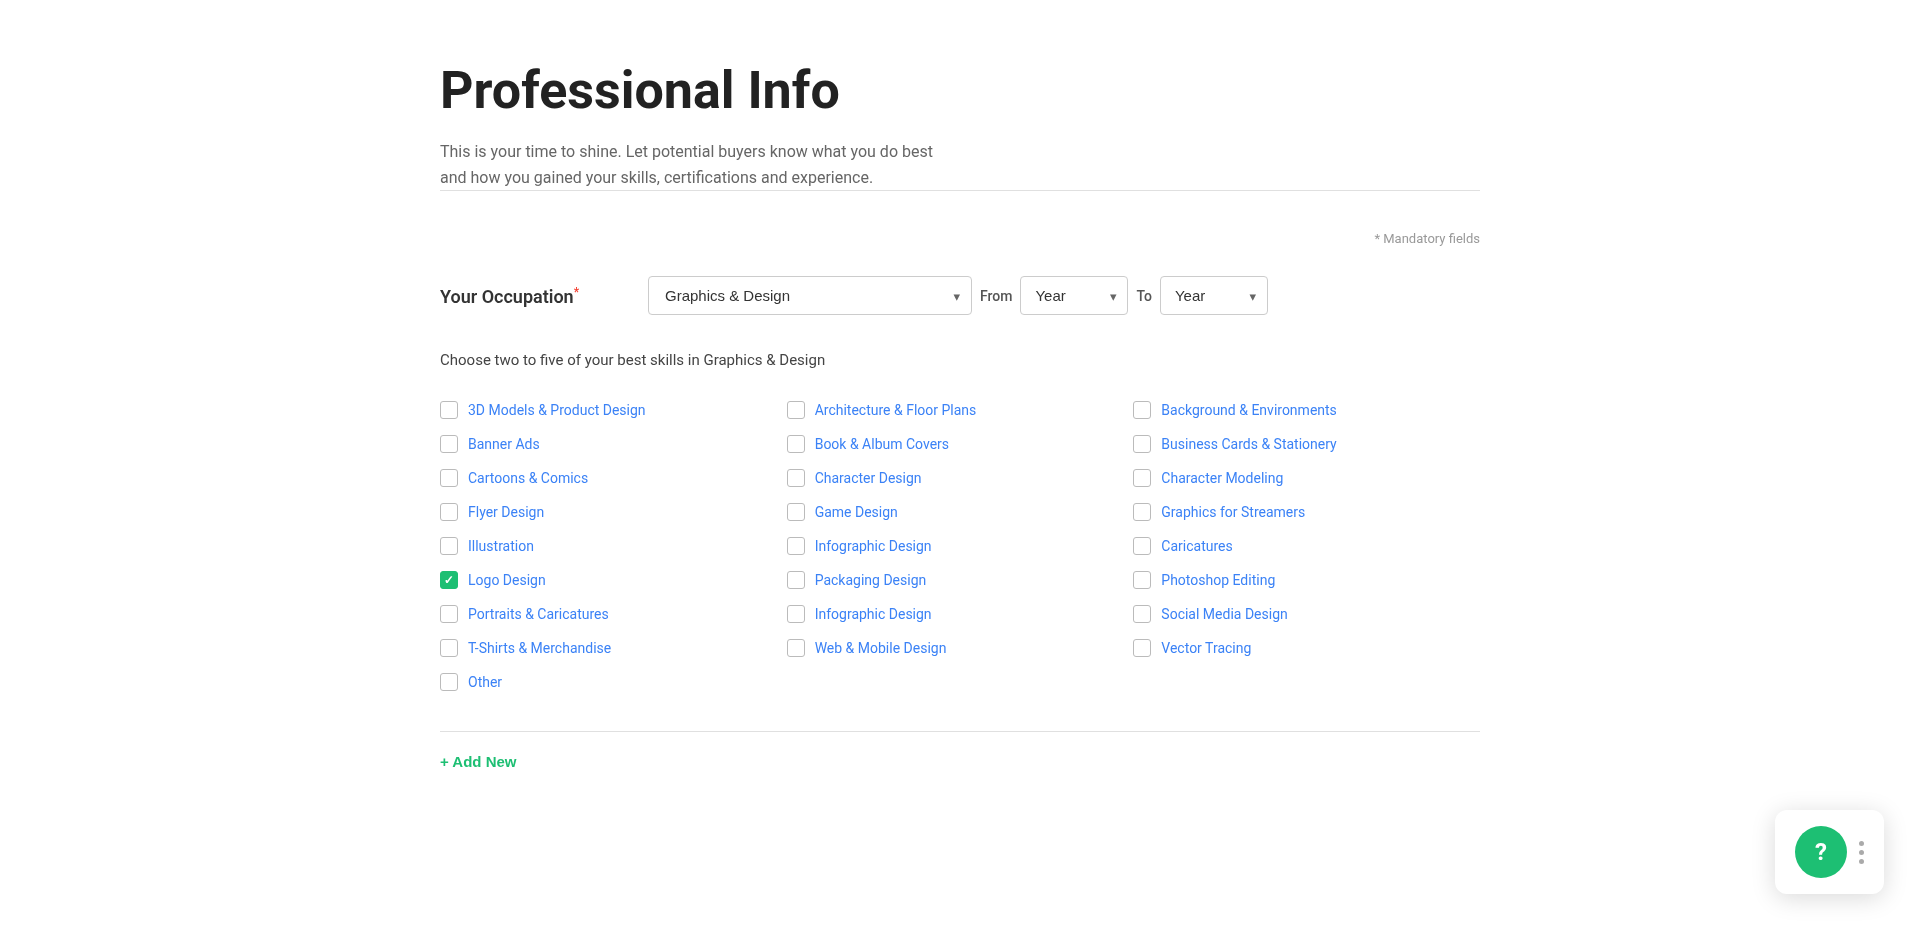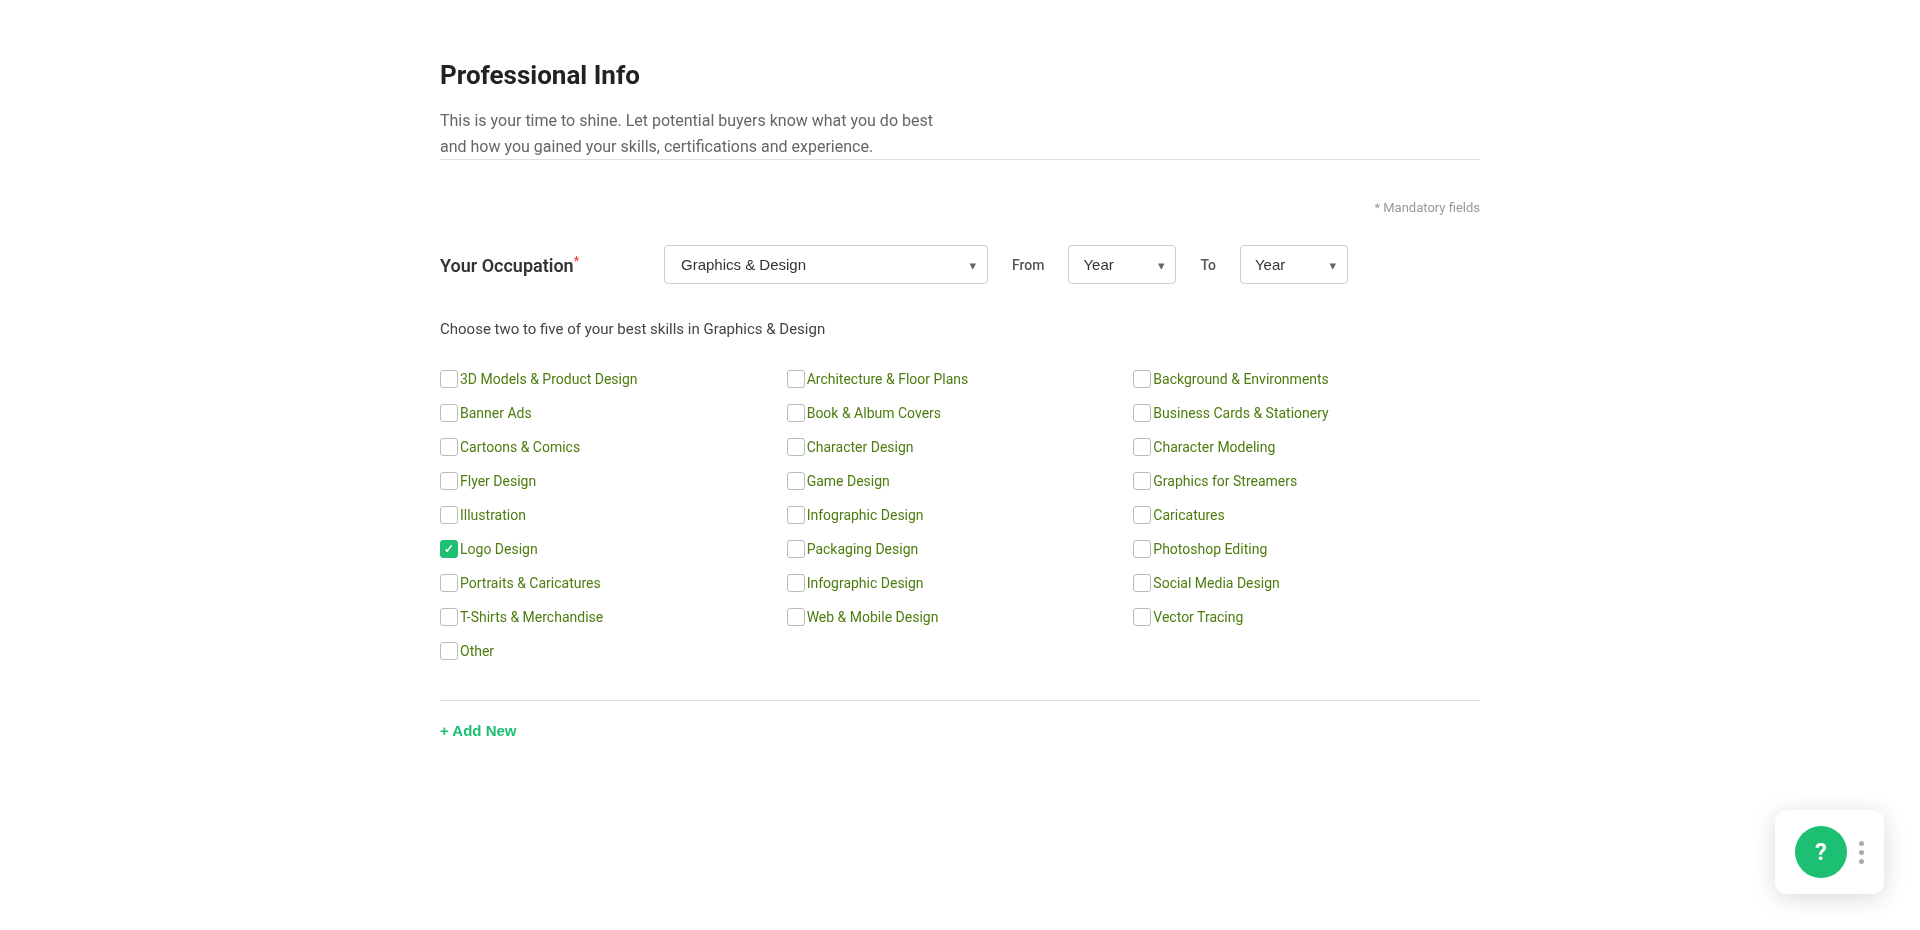--- a/index.html
+++ b/index.html
@@ -8,21 +8,21 @@
       background: #fff;
       color: #333;
       min-height: 930px;
     }
     .page-container {
       max-width: 1200px;
       margin: 0 auto;
       padding: 60px 80px;
     }
     .page-title {
-      font-size: 26px;
+      font-size: 52px;
       font-weight: 700;
       color: #222;
       margin-bottom: 18px;
     }
     .page-subtitle {
       font-size: 16px;
       color: #666;
       line-height: 1.6;
     }
     .divider {
@@ -32,21 +32,21 @@
     }
     .mandatory-note {
       text-align: right;
       font-size: 13px;
       color: #999;
       margin-bottom: 30px;
     }
     .occupation-row {
       display: flex;
       align-items: center;
-      gap: 24px;
+      gap: 8px;
       margin-bottom: 36px;
     }
     .occupation-label {
       font-size: 18px;
       font-weight: 600;
       color: #333;
       min-width: 200px;
     }
     .occupation-label sup { color: #f44336; font-size: 12px; }
     .select-wrapper {
@@ -103,24 +103,24 @@
     }
     .skills-grid {
       display: grid;
       grid-template-columns: repeat(3, 1fr);
       gap: 0;
       margin-bottom: 32px;
     }
     .skill-item {
       display: flex;
       align-items: center;
-      gap: 2px;
+      gap: 10px;
       padding: 8px 0;
       font-size: 14px;
-      color: #4d7c0f;
+      color: #3b82f6;
       cursor: pointer;
     }
     .checkbox {
       width: 18px;
       height: 18px;
       border: 1.5px solid #bbb;
       border-radius: 3px;
       background: #fff;
       display: flex;
       align-items: center;

